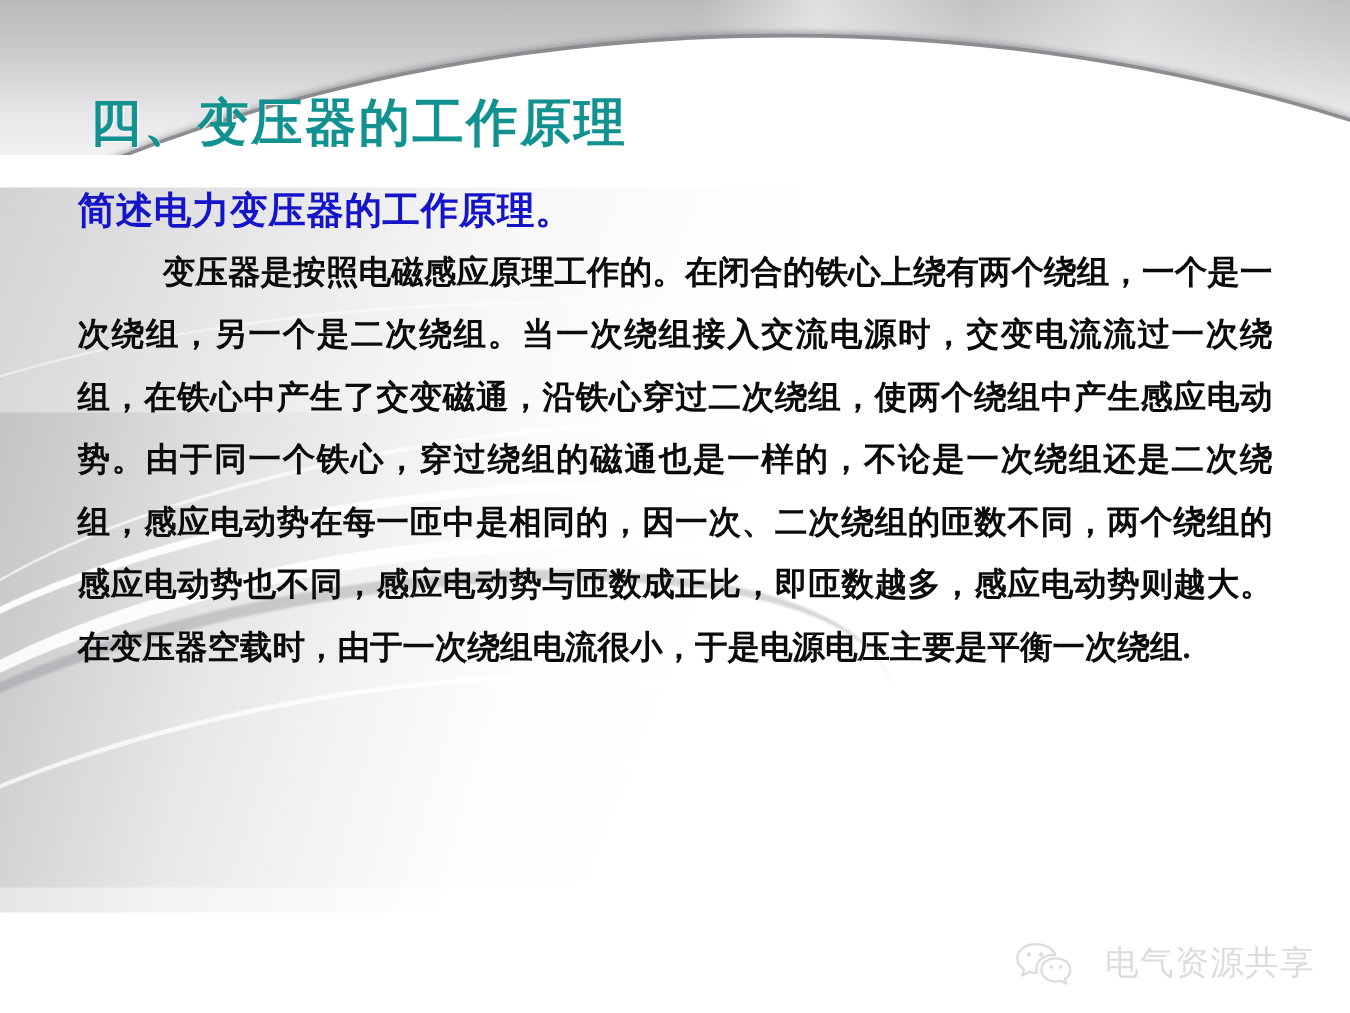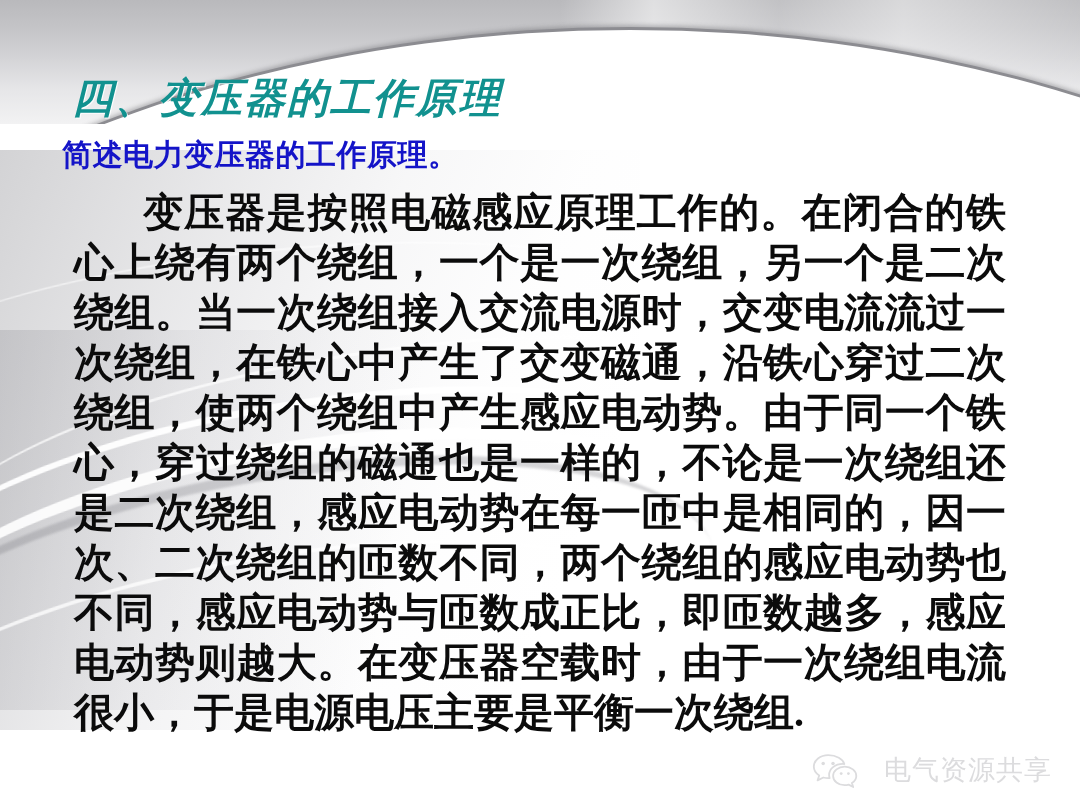--- a/index.html
+++ b/index.html
@@ -134,50 +134,49 @@
   }
 
   
   .slide-title {
     position: absolute;
     left: 72px;
     top: 44px;
     font-family: "DejaVu Sans", "Liberation Sans", sans-serif;
     font-size: 41px;
     font-weight: bold;
-    font-style: italic;
     letter-spacing: 2px;
     color: #11918f;
     text-shadow: 1px 1px 0 rgba(255,255,255,0.9);
     white-space: nowrap;
     z-index: 6;
   }
 
   
   .content {
     position: absolute;
     left: 0;
     top: 132px;
     width: 1080px;
     z-index: 5;
   }
   .lead-question {
-    margin: 3px 0 4px 62px;
+    margin: 16px 0 4px 62px;
     font-family: "Liberation Serif", "DejaVu Serif", serif;
     font-size: 30px;
     font-weight: bold;
     color: #1414c8;
     letter-spacing: 0.5px;
     white-space: nowrap;
   }
   .body-text {
-    margin: 12px;
+    margin: 0;
     padding: 0 62px 0 62px;
     font-family: "Liberation Serif", "DejaVu Serif", serif;
-    font-size: 40px;
+    font-size: 26px;
     font-weight: bold;
     color: #0b0b0b;
     line-height: 50px;
     text-align: justify;
     text-justify: inter-character;
     letter-spacing: 0px;
   }
   .body-text .indent { display: inline-block; width: 68px; }
 
   

